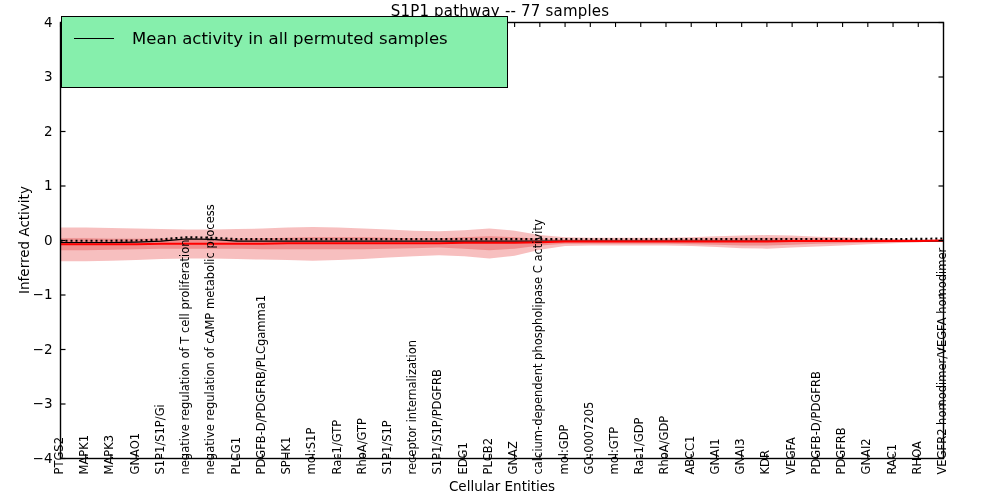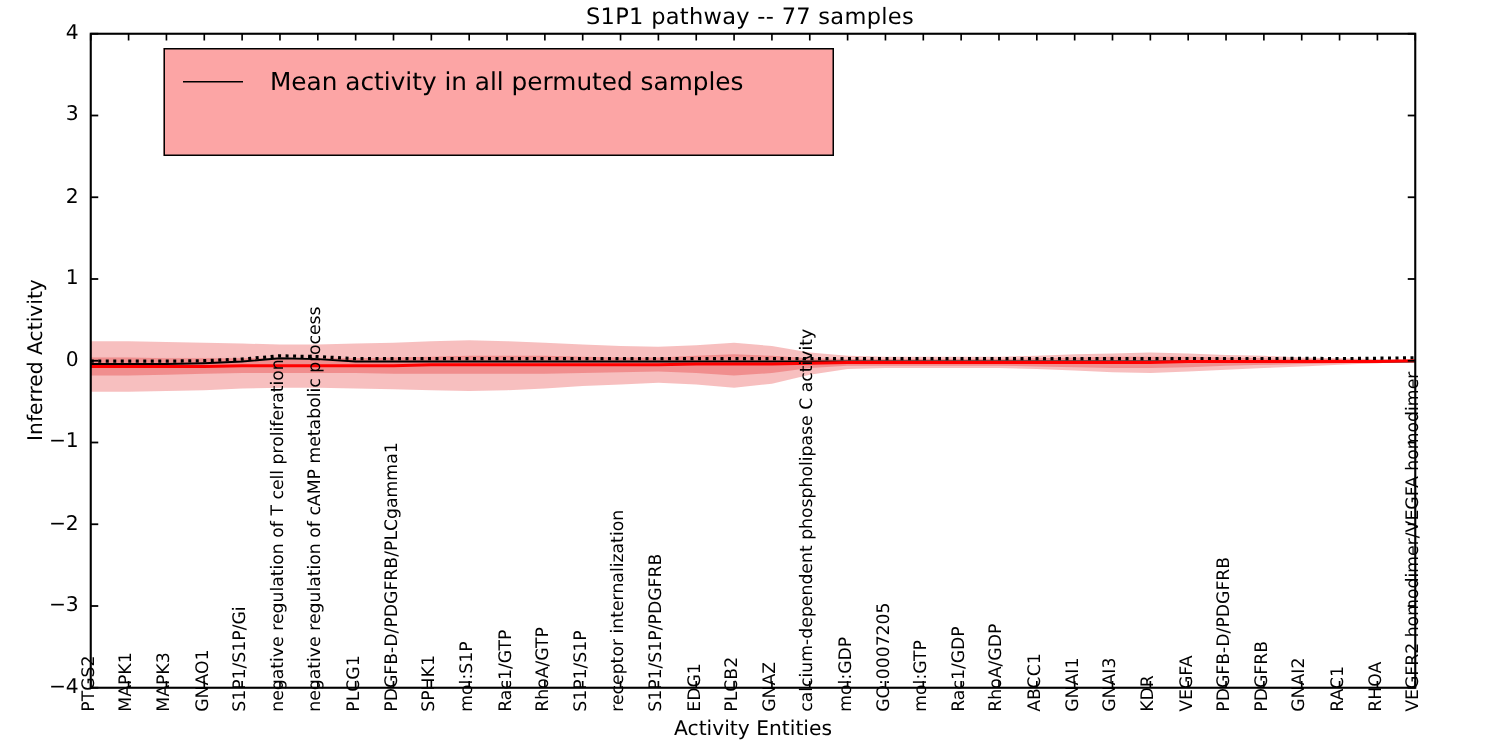--- a/index.html
+++ b/index.html
@@ -68,27 +68,26 @@
     font-size: 11.5px;
     color: #000000;
     white-space: nowrap;
     transform-origin: left bottom;
     transform: rotate(-90deg);
     line-height: 1;
   }
   .legend-box {
     position: absolute;
     left: 61px;
-    top: 32px;
+    top: 16px;
     width: 447px;
     height: 72px;
     border: 1.2px solid #000000;
-    background: #fca5a5;
+    background: #86efac;
     box-sizing: border-box;
-    margin-left: 48px;
   }
   .legend-row {
     position: absolute;
     left: 12px;
     height: 30px;
     display: flex;
     align-items: center;
   }
   .legend-row.r0 { top: 6px; }
   .legend-row.r1 { top: 36px; }
@@ -107,21 +106,21 @@
 </style>
 </head>
 <body>
 
 <div id="figure">
 
   <div class="chart-title">S1P1 pathway -- 77 samples</div>
 
   <div class="ylabel">Inferred Activity</div>
 
-  <div class="xlabel">Activity Entities</div>
+  <div class="xlabel">Cellular Entities</div>
 
   <svg id="plot-svg" width="1000" height="500" style="position:absolute;left:0;top:0;">
       <path d="M60.50,237.78 L85.73,237.78 L110.96,237.78 L136.19,237.78 L161.41,237.23 L186.64,236.68 L211.87,237.23 L237.10,237.78 L262.33,237.78 L287.56,237.78 L312.79,237.78 L338.01,237.78 L363.24,237.78 L388.47,237.78 L413.70,237.78 L438.93,237.78 L464.16,237.78 L489.39,237.78 L514.61,237.78 L539.84,237.78 L565.07,238.32 L590.30,238.32 L615.53,238.32 L640.76,238.32 L665.99,238.32 L691.21,238.32 L716.44,238.32 L741.67,238.32 L766.90,238.32 L792.13,238.32 L817.36,238.86 L842.59,238.86 L867.81,238.86 L893.04,239.41 L918.27,239.41 L943.50,239.96 L943.50,241.04 L918.27,242.13 L893.04,242.68 L867.81,242.68 L842.59,243.22 L817.36,243.22 L792.13,243.77 L766.90,243.77 L741.67,243.77 L716.44,243.77 L691.21,243.77 L665.99,243.77 L640.76,243.77 L615.53,243.77 L590.30,243.77 L565.07,243.77 L539.84,244.31 L514.61,244.31 L489.39,244.31 L464.16,244.31 L438.93,244.31 L413.70,244.31 L388.47,244.31 L363.24,244.31 L338.01,244.31 L312.79,244.31 L287.56,244.31 L262.33,244.31 L237.10,244.31 L211.87,242.13 L186.64,241.59 L161.41,245.41 L136.19,247.04 L110.96,247.59 L85.73,247.59 L60.50,247.59 Z" fill="#d9d9d9" stroke="none" fill-opacity="0.85"></path>
       <path d="M60.50,227.42 L85.73,227.42 L110.96,227.96 L136.19,228.51 L161.41,229.06 L186.64,229.60 L211.87,229.60 L237.10,229.06 L262.33,228.51 L287.56,227.42 L312.79,226.88 L338.01,227.42 L363.24,228.51 L388.47,229.60 L413.70,230.69 L438.93,231.24 L464.16,230.14 L489.39,228.51 L514.61,230.69 L539.84,235.05 L565.07,237.23 L590.30,237.78 L615.53,237.78 L640.76,237.78 L665.99,237.78 L691.21,237.23 L716.44,236.14 L741.67,235.59 L766.90,235.05 L792.13,235.59 L817.36,236.68 L842.59,237.23 L867.81,238.32 L893.04,238.86 L918.27,239.41 L943.50,239.96 L943.50,241.04 L918.27,242.13 L893.04,243.22 L867.81,244.31 L842.59,245.41 L817.36,246.50 L792.13,247.59 L766.90,248.67 L741.67,248.13 L716.44,247.04 L691.21,245.95 L665.99,245.41 L640.76,245.41 L615.53,245.41 L590.30,245.41 L565.07,245.95 L539.84,249.76 L514.61,255.76 L489.39,258.49 L464.16,256.31 L438.93,255.22 L413.70,256.31 L388.47,257.39 L363.24,259.03 L338.01,260.12 L312.79,260.66 L287.56,260.12 L262.33,259.58 L237.10,259.03 L211.87,258.49 L186.64,258.49 L161.41,259.03 L136.19,260.12 L110.96,260.66 L85.73,261.21 L60.50,261.21 Z" fill="#f6b8b8" stroke="none" fill-opacity="0.9"></path>
       <path d="M60.50,238.32 L85.73,238.32 L110.96,238.86 L136.19,238.86 L161.41,238.86 L186.64,238.86 L211.87,238.86 L237.10,238.86 L262.33,238.32 L287.56,237.78 L312.79,237.23 L338.01,237.23 L363.24,237.23 L388.47,237.78 L413.70,238.32 L438.93,238.32 L464.16,237.23 L489.39,236.14 L514.61,237.23 L539.84,238.86 L565.07,239.41 L590.30,239.41 L615.53,239.41 L640.76,239.41 L665.99,239.41 L691.21,238.86 L716.44,238.32 L741.67,237.78 L766.90,237.78 L792.13,237.78 L817.36,238.32 L842.59,238.86 L867.81,239.41 L893.04,239.41 L918.27,239.96 L943.50,239.96 L943.50,241.04 L918.27,241.59 L893.04,242.13 L867.81,242.68 L842.59,243.22 L817.36,243.77 L792.13,244.86 L766.90,245.41 L741.67,245.41 L716.44,244.86 L691.21,244.31 L665.99,243.77 L640.76,243.77 L615.53,243.77 L590.30,243.77 L565.07,243.77 L539.84,245.41 L514.61,248.67 L489.39,250.31 L464.16,248.67 L438.93,247.59 L413.70,248.13 L388.47,248.67 L363.24,249.22 L338.01,249.22 L312.79,249.22 L287.56,249.22 L262.33,249.22 L237.10,248.67 L211.87,248.67 L186.64,248.67 L161.41,248.67 L136.19,249.22 L110.96,249.76 L85.73,250.31 L60.50,250.31 Z" fill="#ef8a8a" stroke="none" fill-opacity="0.92"></path>
       <path d="M60.50,242.68 L85.73,242.68 L110.96,242.68 L136.19,242.13 L161.41,241.04 L186.64,238.86 L211.87,239.41 L237.10,241.04 L262.33,241.04 L287.56,241.04 L312.79,241.04 L338.01,241.04 L363.24,241.04 L388.47,241.04 L413.70,241.04 L438.93,241.04 L464.16,241.04 L489.39,241.04 L514.61,241.04 L539.84,241.04 L565.07,241.04 L590.30,241.04 L615.53,241.04 L640.76,241.04 L665.99,241.04 L691.21,241.04 L716.44,241.04 L741.67,241.04 L766.90,241.04 L792.13,241.04 L817.36,241.04 L842.59,241.04 L867.81,241.04 L893.04,241.04 L918.27,241.04 L943.50,241.04 " fill="none" stroke="#000000" stroke-width="1.3"></path>
       <path d="M60.50,240.77 L85.73,240.77 L110.96,240.77 L136.19,240.50 L161.41,239.41 L186.64,237.23 L211.87,237.78 L237.10,239.14 L262.33,239.14 L287.56,239.14 L312.79,239.14 L338.01,239.14 L363.24,239.14 L388.47,239.14 L413.70,239.14 L438.93,239.14 L464.16,239.14 L489.39,239.14 L514.61,239.14 L539.84,239.14 L565.07,239.14 L590.30,239.14 L615.53,239.14 L640.76,239.14 L665.99,239.14 L691.21,239.14 L716.44,239.14 L741.67,239.14 L766.90,239.14 L792.13,239.14 L817.36,239.14 L842.59,239.14 L867.81,238.86 L893.04,239.14 L918.27,238.86 L943.50,238.59 " fill="none" stroke="#000000" stroke-width="2.2" stroke-dasharray="2,3" stroke-linecap="butt"></path>
       <path d="M60.50,244.31 L85.73,244.31 L110.96,244.31 L136.19,244.31 L161.41,243.77 L186.64,243.77 L211.87,243.77 L237.10,243.77 L262.33,243.77 L287.56,243.22 L312.79,243.22 L338.01,243.22 L363.24,243.22 L388.47,243.22 L413.70,243.22 L438.93,243.22 L464.16,242.68 L489.39,242.68 L514.61,242.68 L539.84,242.13 L565.07,241.59 L590.30,241.59 L615.53,241.59 L640.76,241.59 L665.99,241.59 L691.21,241.59 L716.44,241.59 L741.67,241.59 L766.90,241.59 L792.13,241.04 L817.36,241.04 L842.59,241.04 L867.81,241.04 L893.04,241.04 L918.27,241.04 L943.50,240.50 " fill="none" stroke="#ff0000" stroke-width="2.0"></path>
       <rect x="60.5" y="22.5" width="883" height="436" fill="none" stroke="#000000" stroke-width="1.4"></rect>
       <line x1="60.5" y1="22.5" x2="65.5" y2="22.5" stroke="#000000" stroke-width="1.2"></line>

